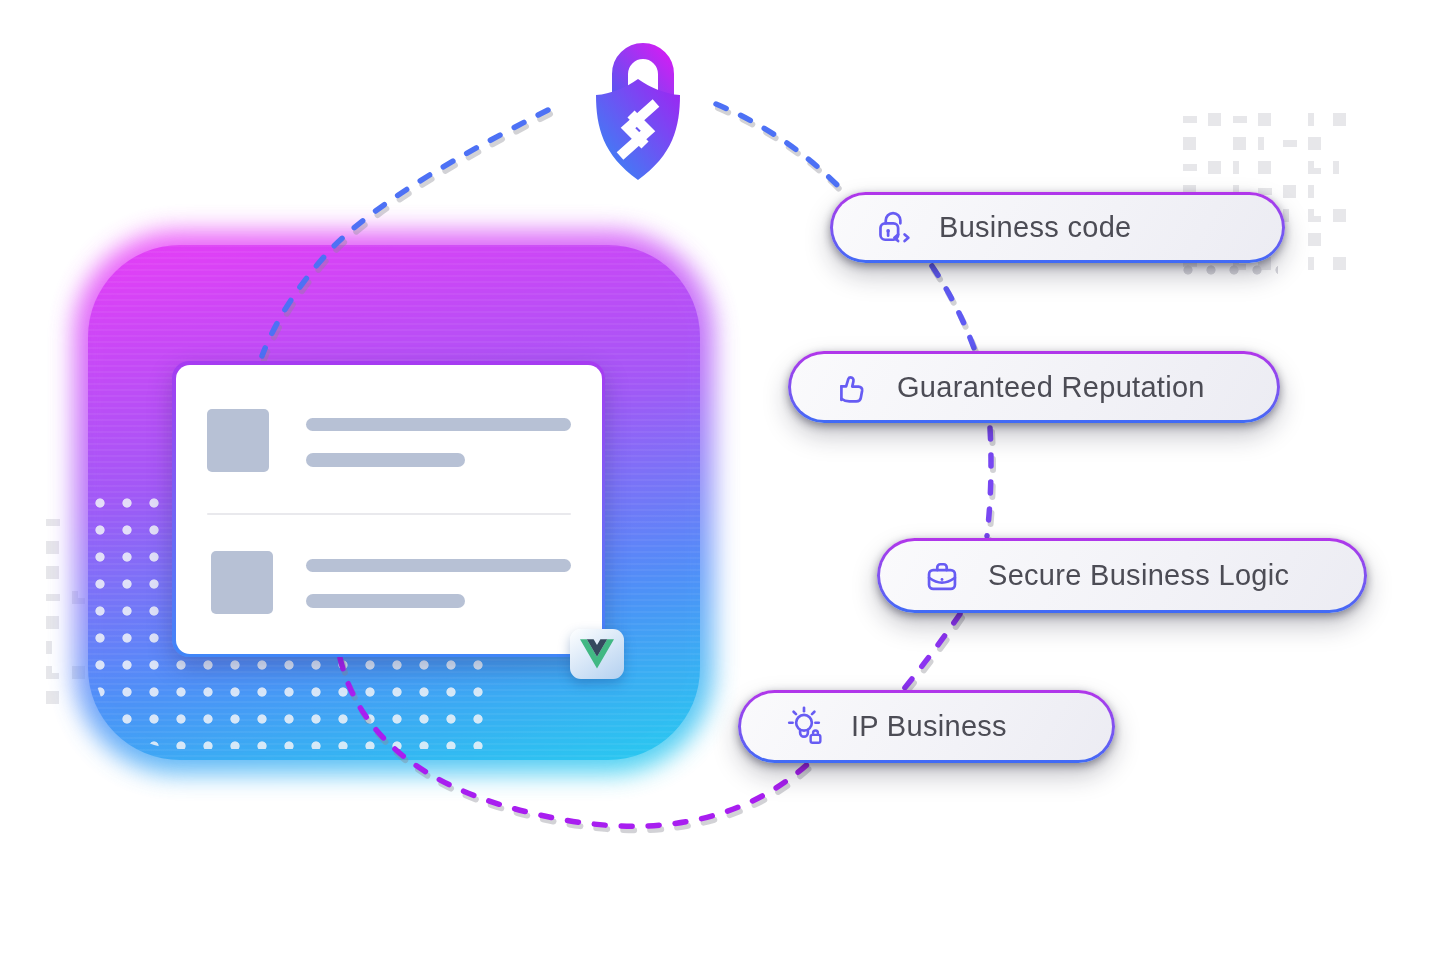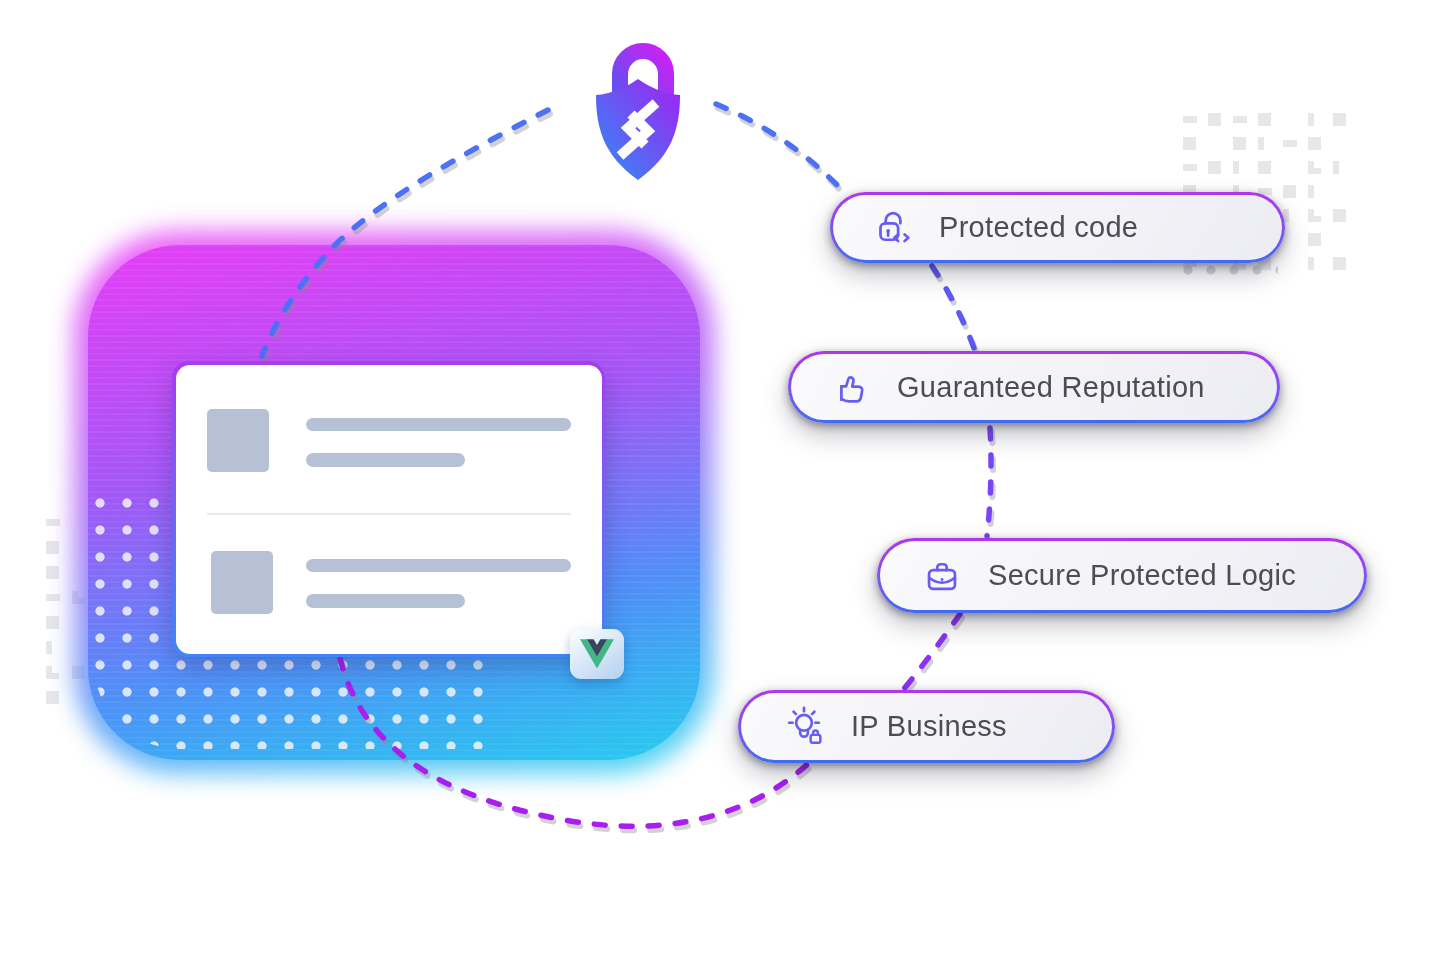--- a/index.html
+++ b/index.html
@@ -189,21 +189,21 @@
   <div class="pill pill-1">
     <div class="pill-inner">
       <svg class="pill-icon" width="42" height="40" viewBox="0 0 34 34" fill="none" stroke="#675cf3" stroke-width="2.3" stroke-linecap="round" stroke-linejoin="round">
         <path d="M10,13 V10.5 a6.2,6.2 0 0 1 12.4,0 V13"></path>
         <rect x="5.5" y="13" width="15" height="14" rx="4"></rect>
         <circle cx="12" cy="19.5" r="1.6" fill="#675cf3" stroke="none"></circle>
         <path d="M12,21.2 v2.4"></path>
         <path d="M20.5,22.5 l-3.2,2.8 3.2,2.8"></path>
         <path d="M26,22.5 l3.2,2.8 -3.2,2.8"></path>
       </svg>
-      <span class="pill-label">Protected code</span>
+      <span class="pill-label">Business code</span>
     </div>
   </div>
 
   <div class="pill pill-2">
     <div class="pill-inner">
       <svg class="pill-icon" width="42" height="40" viewBox="0 0 34 34" fill="none" stroke="#675cf3" stroke-width="2.3" stroke-linecap="round" stroke-linejoin="round">
         <path d="M8,16.5 v11.5"></path>
         <path d="M8,27 c2,1.6 4.2,2.2 6.8,2.2 h5.8 c2,0 3.6-1.2 3.9-3.1 l1.1-6 c.3-1.9-1.1-3.5-3-3.5 h-5.4 l1-4.4 c.4-1.7-.7-3.4-2.4-3.4 -.8,0-1.6.5-1.9,1.3 L12,16.5 H8"></path>
       </svg>
       <span class="pill-label">Guaranteed Reputation</span>
@@ -211,21 +211,21 @@
   </div>
 
   <div class="pill pill-3">
     <div class="pill-inner">
       <svg class="pill-icon" width="44" height="40" viewBox="0 0 36 34" fill="none" stroke="#675cf3" stroke-width="2.3" stroke-linecap="round" stroke-linejoin="round">
         <path d="M14,12 v-2.5 a2.5,2.5 0 0 1 2.5-2.5 h3 a2.5,2.5 0 0 1 2.5,2.5 V12"></path>
         <rect x="7" y="12" width="22" height="16" rx="3.5"></rect>
         <path d="M7,18.5 c4.5,3.2 9,4.2 11,4.2 s6.5-1 11-4.2"></path>
         <circle cx="18" cy="20" r="1.2" fill="#675cf3" stroke="none"></circle>
       </svg>
-      <span class="pill-label">Secure Protected Logic</span>
+      <span class="pill-label">Secure Business Logic</span>
     </div>
   </div>
 
   <div class="pill pill-4">
     <div class="pill-inner">
       <svg class="pill-icon" width="46" height="44" viewBox="0 0 38 36" fill="none" stroke="#675cf3" stroke-width="2.2" stroke-linecap="round" stroke-linejoin="round">
         <circle cx="19" cy="14.5" r="6.5"></circle>
         <path d="M15.8,20.5 v2.3 a3.2,3.2 0 0 0 6.4,0 v-2.3"></path>
         <path d="M19,5 V2.2"></path>
         <path d="M12.4,7.4 L10.4,5.4"></path>

